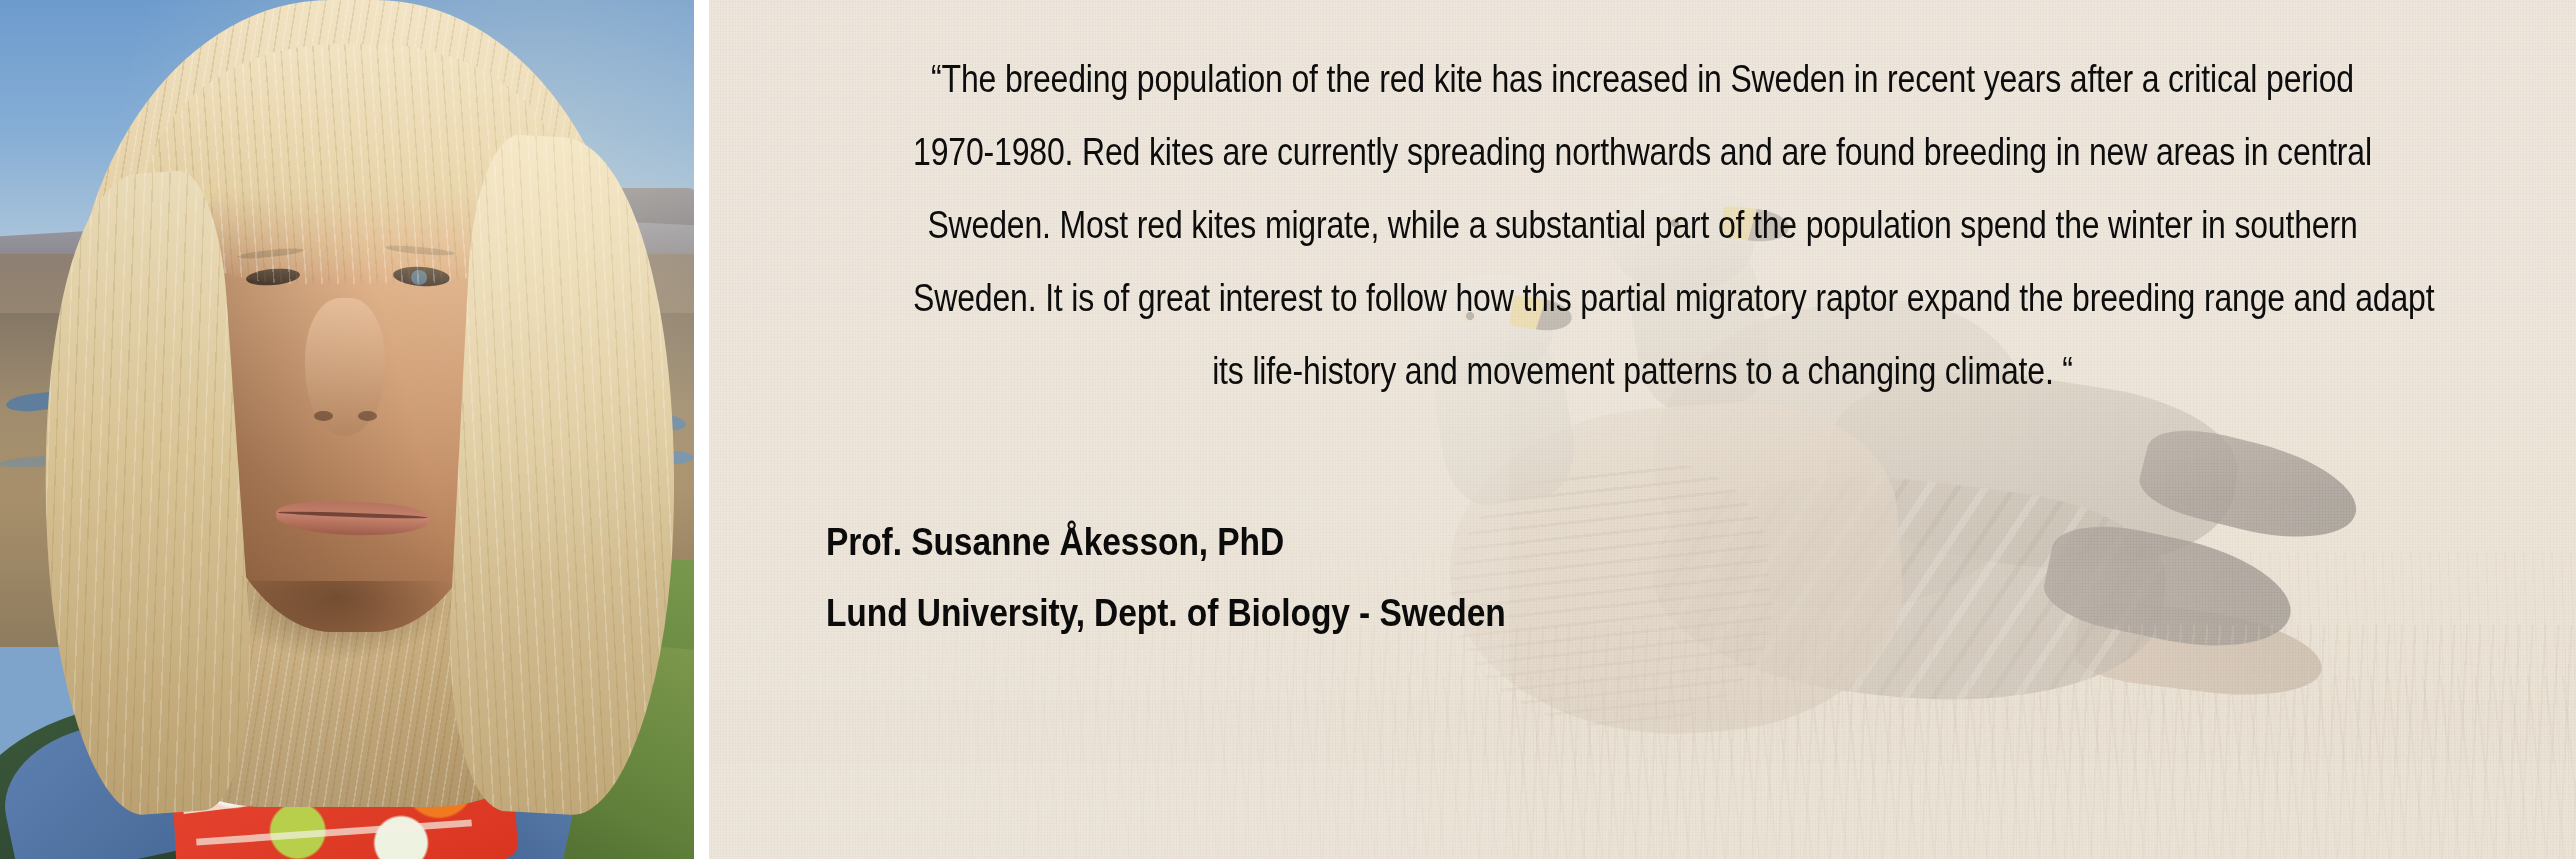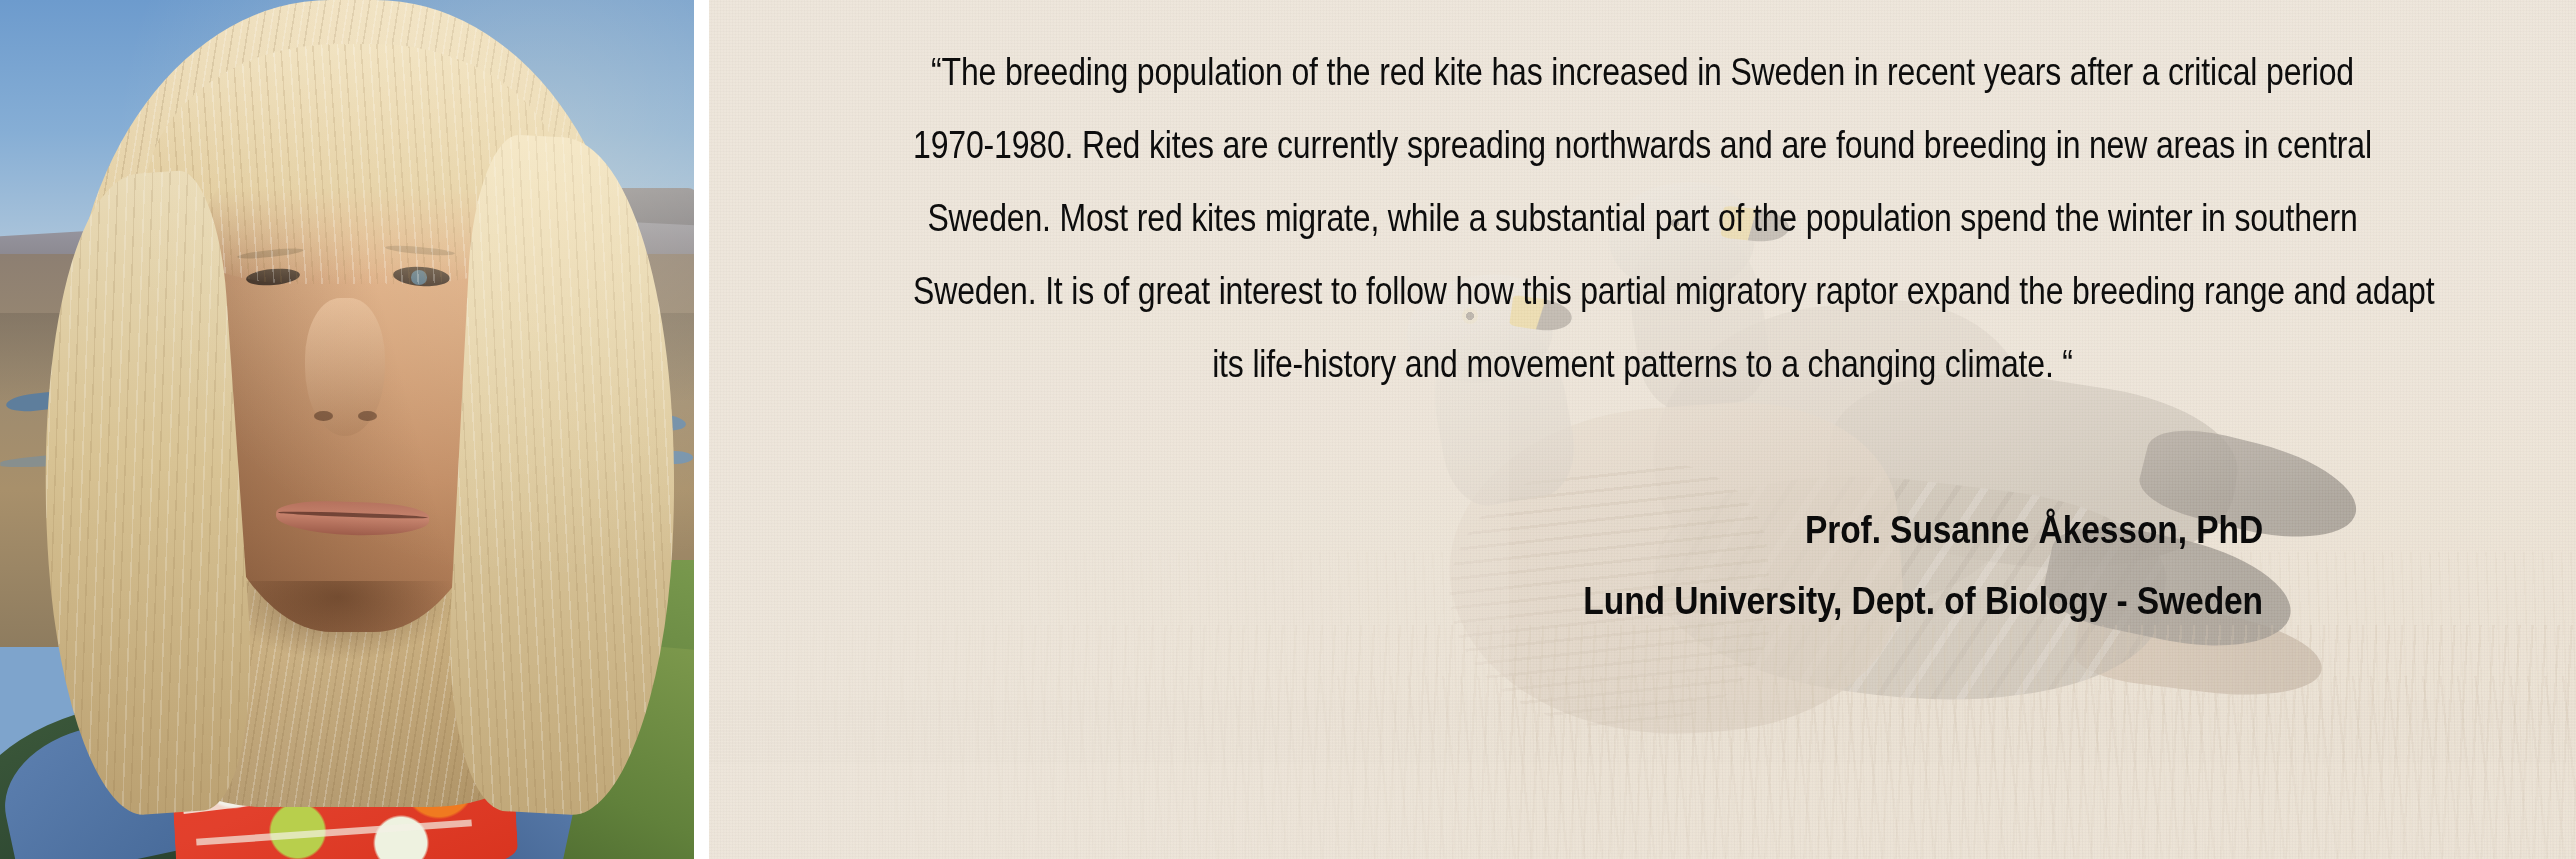--- a/index.html
+++ b/index.html
@@ -453,21 +453,21 @@
     left: 0; top: 0; width: 1867px; height: 859px;
     background:
       repeating-linear-gradient(0deg, rgba(255,255,255,0.03) 0 0.7px, rgba(0,0,0,0.012) 0.7px 1.5px),
       repeating-linear-gradient(90deg, rgba(255,255,255,0.03) 0 0.7px, rgba(0,0,0,0.012) 0.7px 1.5px);
   }
 
   
   #quote-text-block {
     position: absolute;
     left: 0px;
-    top: 35px;
+    top: 42px;
     width: 1867px;
     padding: 0 44px;
     box-sizing: border-box;
     text-align: center;
     z-index: 5;
   }
   .quote-line {
     font-family: "Liberation Sans Narrow", "Liberation Sans", sans-serif;
     font-stretch: condensed;
     font-size: 39px;
@@ -475,23 +475,23 @@
     color: #0d0d0d;
     letter-spacing: -0.2px;
     transform: scaleX(0.82);
     transform-origin: center center;
     white-space: nowrap;
   }
 
   #attribution-block {
     position: absolute;
     left: 0px;
-    top: 494px;
+    top: 506px;
     width: 1671px;
-    text-align: right;
+    text-align: left;
     z-index: 6;
   }
   .attrib-line {
     font-family: "Liberation Sans Narrow", "Liberation Sans", sans-serif;
     font-stretch: condensed;
     font-weight: bold;
     font-size: 39px;
     line-height: 71px;
     color: #0b0b0b;
     letter-spacing: -0.1px;

